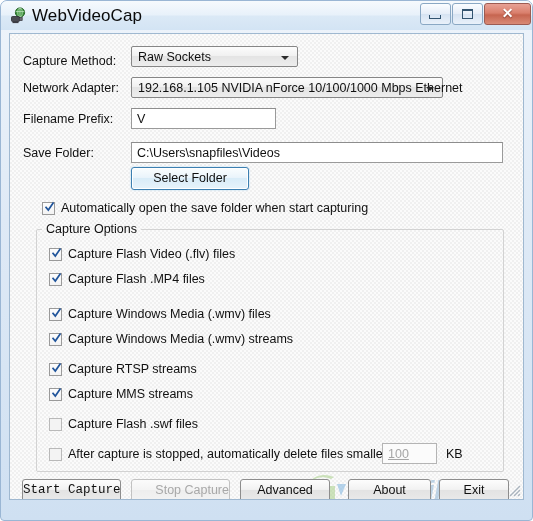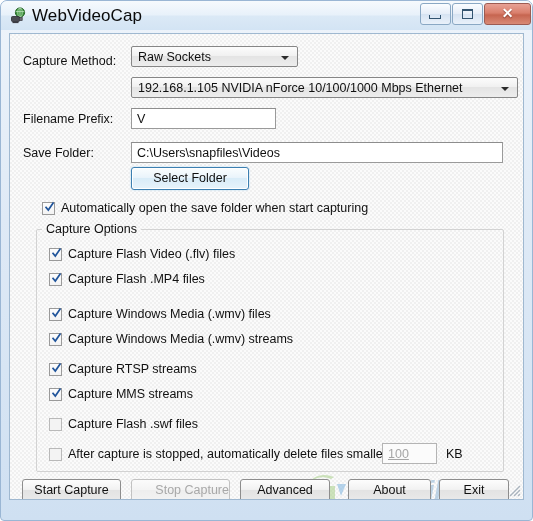--- a/index.html
+++ b/index.html
@@ -296,21 +296,22 @@
   </div>
 
   <div class="client">
 
     <span class="lbl" style="left:13px; top:20px;">Capture Method:</span>
     <div class="combo" style="left:121px; top:12px; width:167px;">
       <span class="cval">Raw Sockets</span>
       <span class="arrow"></span>
     </div>
 
-    <div class="combo" style="left:121px; top:43px; width:387px;">
+    <span class="lbl" style="left:13px; top:47px;">Network Adapter:</span>
+    <div class="combo" style="left:121px; top:43px; width:312px;">
       <span class="cval">192.168.1.105   NVIDIA nForce  10/100/1000 Mbps Ethernet</span>
       <span class="arrow"></span>
     </div>
 
     <span class="lbl" style="left:13px; top:78px;">Filename Prefix:</span>
     <div class="tbox" style="left:121px; top:74px; width:145px;">
       <span class="tval">V</span>
     </div>
 
     <span class="lbl" style="left:13px; top:112px;">Save Folder:</span>
@@ -401,21 +402,21 @@
     <span class="lbl" style="left:436px; top:413px;">KB</span>
 
     <div class="watermark">
       <svg width="40" height="34" viewBox="0 0 40 34">
         <path d="M24 5 C14 1, 3 4, 3 14 C3 23, 13 24, 20 22 L20 16 L12 16 L12 12 L28 12 L28 26 C18 31, 1 29, 1 15 C1 2, 16 -2, 27 3 Z" fill="#a8d08a"></path>
         <path d="M30 10 L39 10 L34 22 Z" fill="#7fb5e0"></path>
       </svg>
       <span class="wm-text">SnapFiles</span>
     </div>
 
-    <div class="btn" style="left:12px; top:445px; width:99px;">Start Capture</div>
+    <div class="btn" style="left:12px; top:445px; width:99px;font-family:Liberation Mono, monospace;">Start Capture</div>
     <div class="btn disabled" style="left:121px; top:445px; width:99px;text-align:right;">Stop Capture</div>
     <div class="btn" style="left:230px; top:445px; width:90px;">Advanced</div>
     <div class="btn" style="left:338px; top:445px; width:83px;">About</div>
     <div class="btn" style="left:429px; top:445px; width:70px;">Exit</div>
 
     <div class="grip">
       <svg width="14" height="14" viewBox="0 0 14 14">
         <path d="M13 3 L3 13 M13 7 L7 13 M13 11 L11 13" stroke="#aab4be" stroke-width="1.4" fill="none"></path>
       </svg>
     </div>

